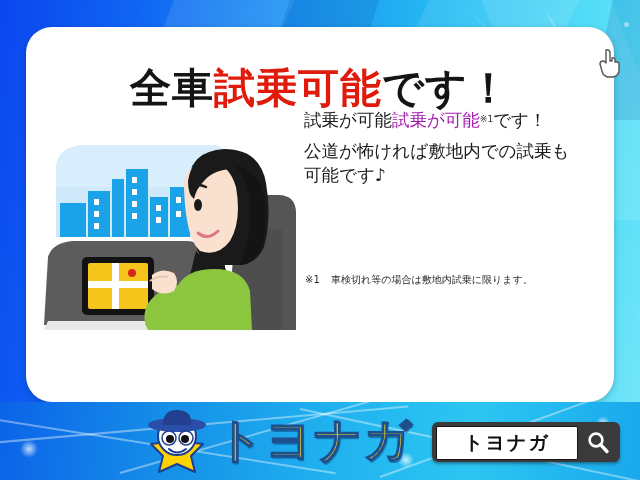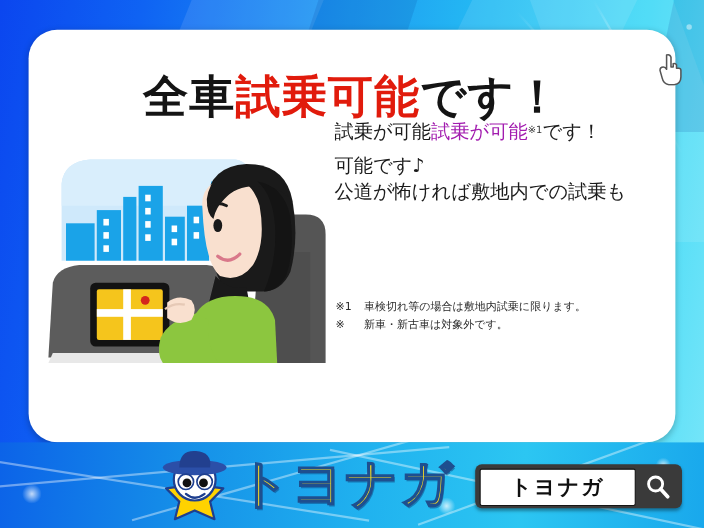--- a/index.html
+++ b/index.html
@@ -305,28 +305,27 @@
       </svg>
     </div>
 
     <div class="copy">
       <div class="para">
         <div class="line"><span>試乗が可能</span><span class="red">試乗が可能</span><span class="sup">※1</span><span>です！</span></div>
       </div>
       <div class="para">
       </div>
       <div class="para">
+        <div class="line">公道が怖ければ敷地内での試乗も</div>
         <div class="line">可能です♪</div>
-        <div class="line">公道が怖ければ敷地内での試乗も</div>
       </div>
     </div>
 
     <div class="notes">
       <div class="nline"><span class="mark">※1</span><span>車検切れ等の場合は敷地内試乗に限ります。</span></div>
-      <div class="nline"><span class="mark">※</span><span>新車・新古車は対象外です。</span></div>
     </div>
   </div>
 
   <div class="brandbar">
     <div class="brand-bg"></div>
     <div class="brand-line" style="left:-20px;top:14px;width:360px;transform:rotate(9deg);"></div>
     <div class="brand-line" style="left:-10px;top:40px;width:420px;transform:rotate(-5deg);"></div>
     <div class="brand-line" style="left:120px;top:70px;width:400px;transform:rotate(-16deg);"></div>
     <div class="brand-line" style="left:300px;top:6px;width:360px;transform:rotate(12deg);"></div>
     <div class="brand-line" style="left:380px;top:74px;width:280px;transform:rotate(-20deg);"></div>

